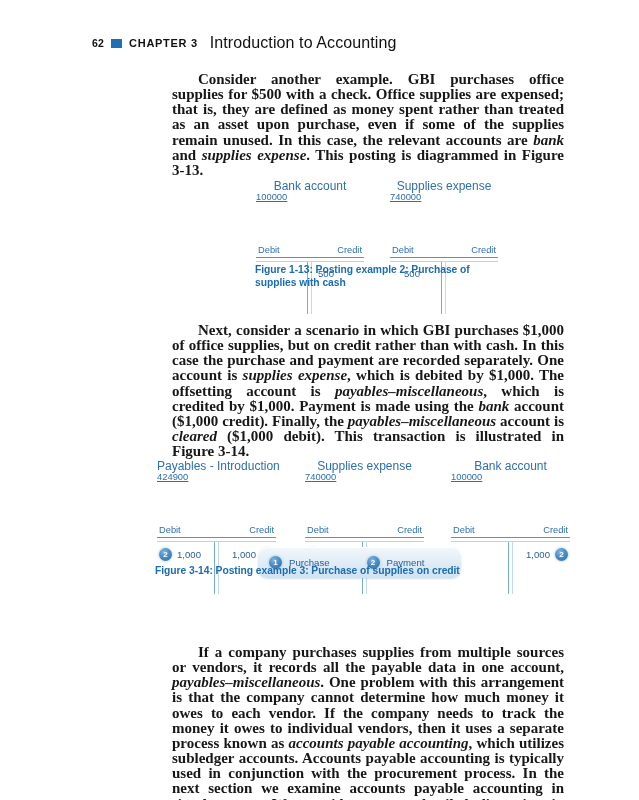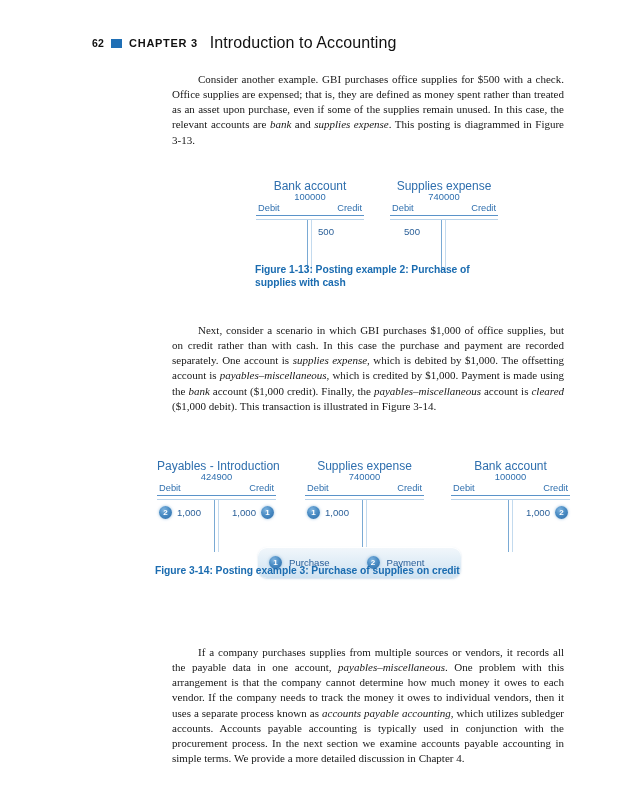--- a/index.html
+++ b/index.html
@@ -32,25 +32,26 @@
   }
   .runhead .chaptitle{
     font-size:16px;color:#111;letter-spacing:.1px;margin-left:5px;
   }
 
   
   .para{
     position:absolute;
     left:172px;width:392px;
     text-align:justify;
-    font-size:11px;
+    font-size:15px;
     line-height:15.15px;
     text-indent:26px;
     color:#171717;
     word-spacing:.1px;
+    font-weight:bold;
   }
   .para i{font-style:italic;}
 
   #para1{top:72px;}
   #para2{top:323px;}
   #para3{top:645px;}
 
   
   .caption{
     position:absolute;
@@ -69,28 +70,28 @@
     position:absolute;
     font-family:"Liberation Sans", sans-serif;
     color:#2f6fae;
     font-size:9.3px;
   }
   .tacct .t-title{
     text-align:center;color:#2f6fae;font-size:12px;line-height:10.6px;
     white-space:nowrap;
   }
   .tacct .t-num{
-    text-align:center;color:#2f6fae;font-size:9.4px;line-height:10.6px;
+    color:#2f6fae;font-size:9.4px;line-height:10.6px;text-decoration:underline;
   }
   .tacct .t-heads{
     display:flex;justify-content:space-between;
     padding:1px 2px 1px 2px;
     line-height:11px;
   }
-  .tacct .t-heads span{color:#2f6fae;font-size:9.3px;}
+  .tacct .t-heads span{color:#2f6fae;font-size:9.3px;margin-top:42px;}
   .tacct .t-rule{
     height:3px;
     border-top:1.3px solid #5a93c9;
     border-bottom:1.3px solid #b9d3ea;
     width:100%;
   }
   .tacct .t-body{
     position:relative;
     height:52px;
   }

